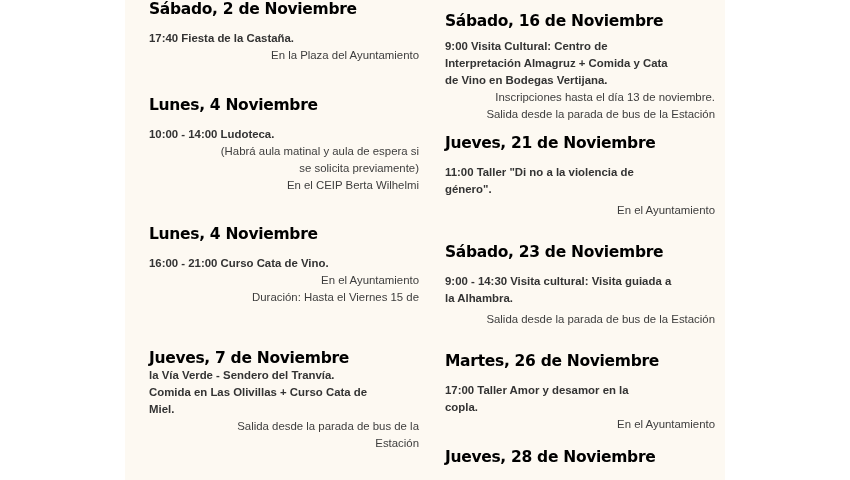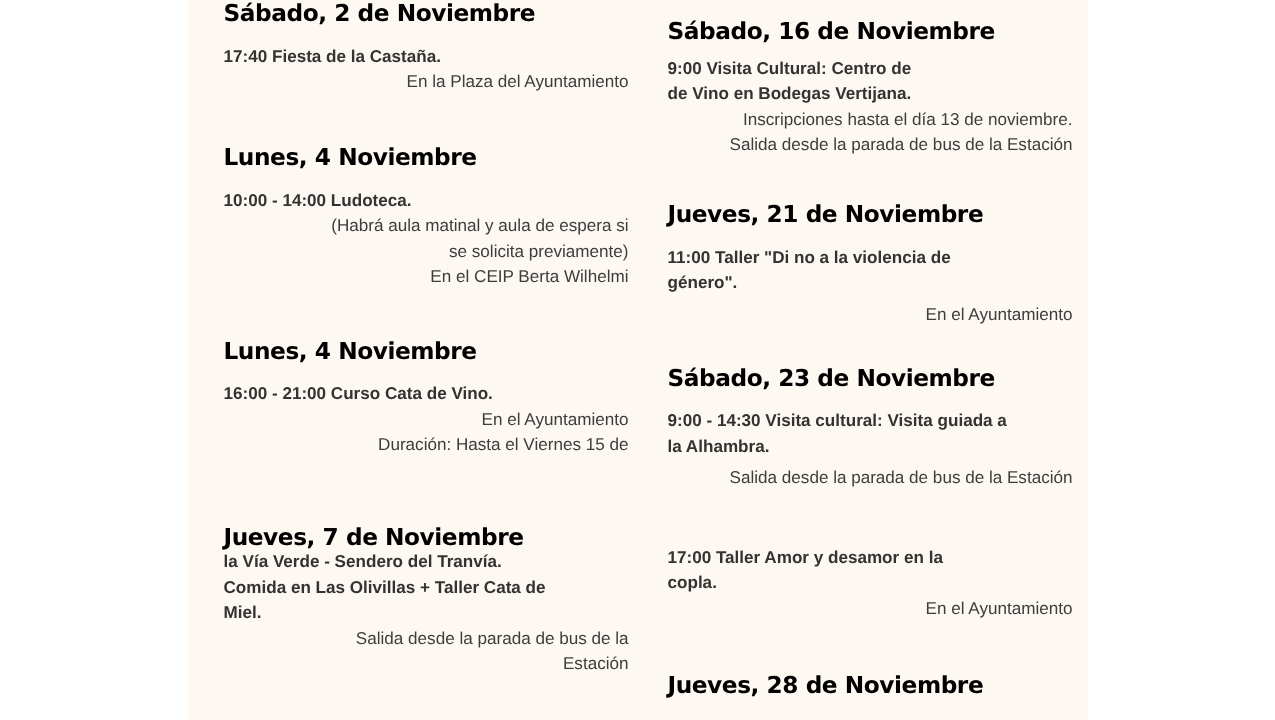--- a/index.html
+++ b/index.html
@@ -84,52 +84,54 @@
     <div class="event" style="top:225px;">
       <h2 class="heading">Lunes, 4 Noviembre</h2>
       <p class="title gap">16:00 - 21:00 Curso Cata de Vino.</p>
       <p class="detail">En el Ayuntamiento</p>
       <p class="detail">Duración: Hasta el Viernes 15 de</p>
     </div>
 
     <div class="event" style="top:349px;">
       <h2 class="heading">Jueves, 7 de Noviembre</h2>
       <p class="title">la Vía Verde - Sendero del Tranvía.</p>
-      <p class="title">Comida en Las Olivillas + Taller Cata de</p>
+      <p class="title">Comida en Las Olivillas + Curso Cata de</p>
       <p class="title">Miel.</p>
       <p class="detail">Salida desde la parada de bus de la</p>
       <p class="detail">Estación</p>
     </div>
   </div>
 
   <div class="col col-right">
 
     <div class="event" style="top:12px;">
       <h2 class="heading">Sábado, 16 de Noviembre</h2>
       <p class="title gap" style="margin-top:8px;">9:00 Visita Cultural: Centro de</p>
+      <p class="title">Interpretación Almagruz + Comida y Cata</p>
       <p class="title">de Vino en Bodegas Vertijana.</p>
       <p class="detail">Inscripciones hasta el día 13 de noviembre.</p>
       <p class="detail">Salida desde la parada de bus de la Estación</p>
     </div>
 
     <div class="event" style="top:134px;">
       <h2 class="heading">Jueves, 21 de Noviembre</h2>
       <p class="title gap">11:00 Taller "Di no a la violencia de</p>
       <p class="title">género".</p>
       <p class="detail gap-sm">En el Ayuntamiento</p>
     </div>
 
     <div class="event" style="top:243px;">
       <h2 class="heading">Sábado, 23 de Noviembre</h2>
       <p class="title gap">9:00 - 14:30 Visita cultural: Visita guiada a</p>
       <p class="title">la Alhambra.</p>
       <p class="detail gap-sm">Salida desde la parada de bus de la Estación</p>
     </div>
 
     <div class="event" style="top:352px;">
+      <h2 class="heading">Martes, 26 de Noviembre</h2>
       <p class="title gap">17:00 Taller Amor y desamor en la</p>
       <p class="title">copla.</p>
       <p class="detail">En el Ayuntamiento</p>
     </div>
 
     <div class="event" style="top:448px;">
       <h2 class="heading">Jueves, 28 de Noviembre</h2>
       <p class="title gap">17:00 Taller ...</p>
     </div>
   </div>

